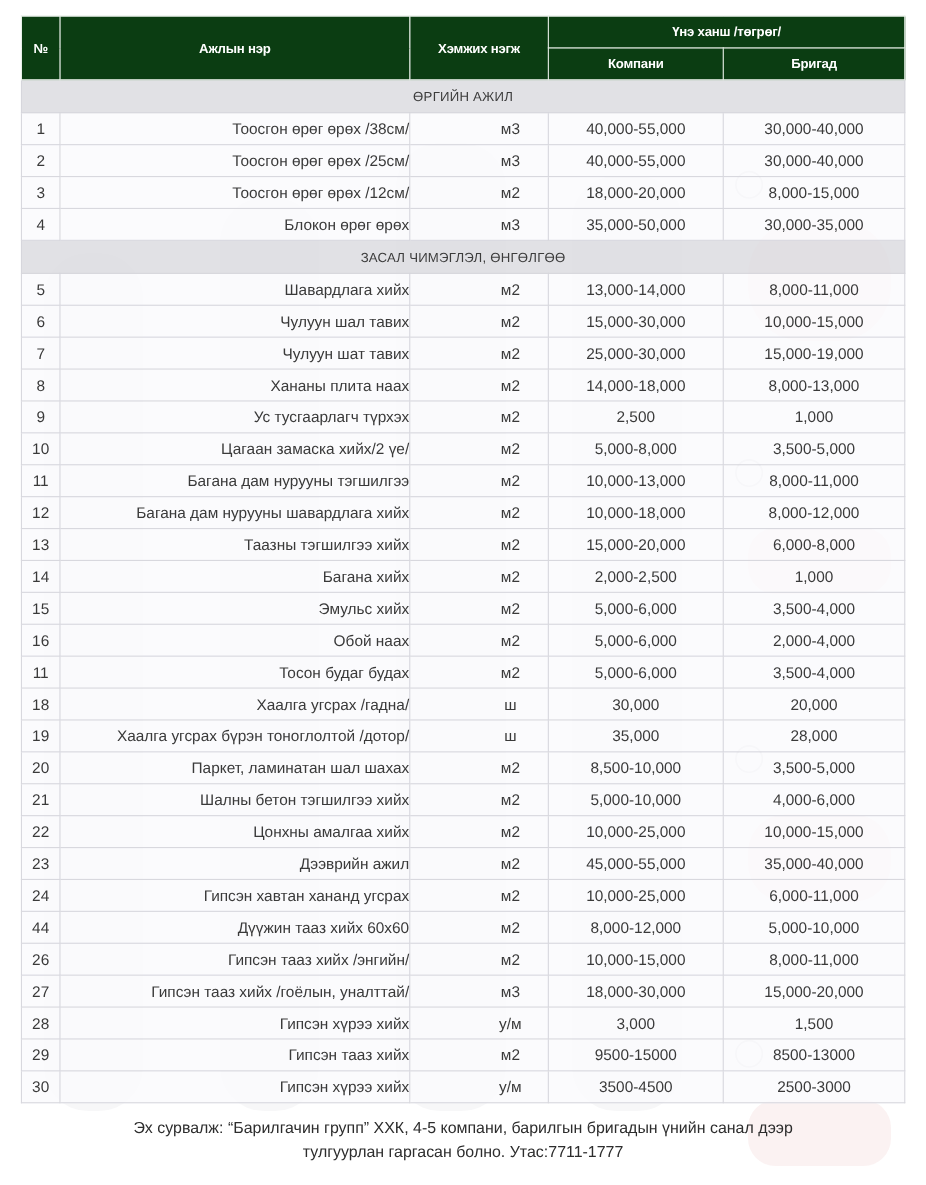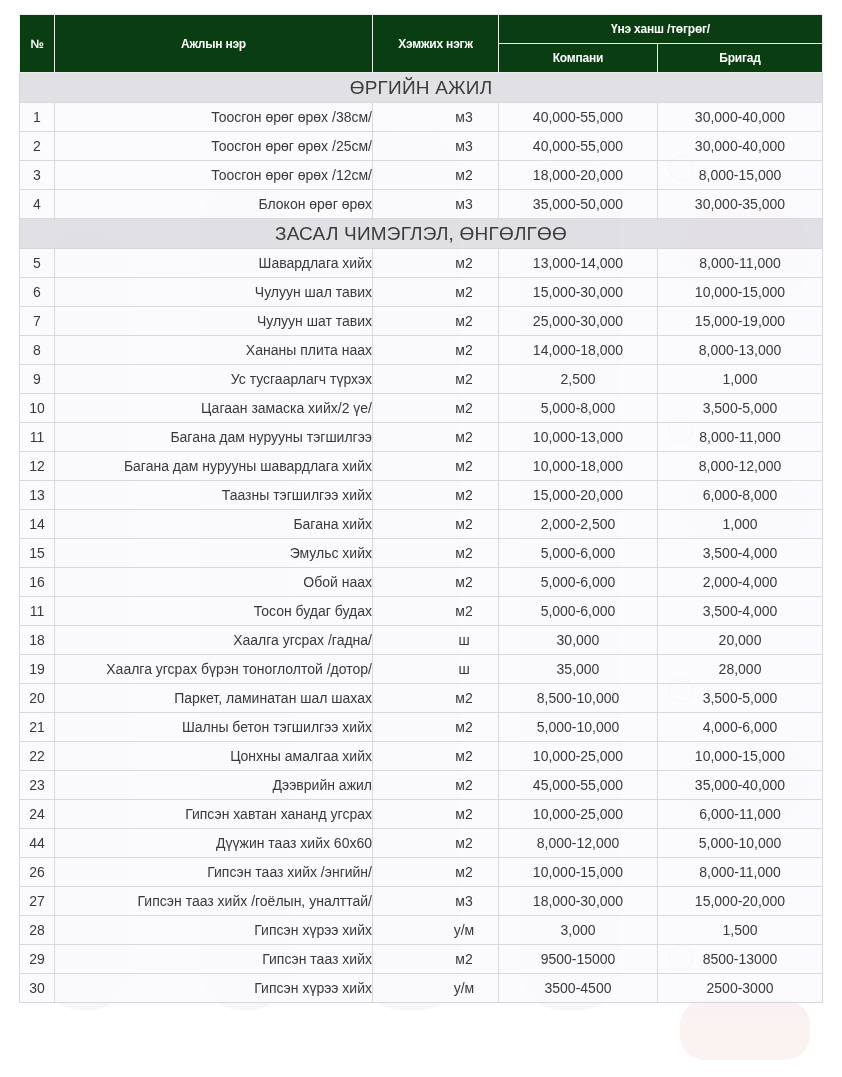--- a/index.html
+++ b/index.html
@@ -19,21 +19,21 @@
   col.c-comp { width: 159px; }
   col.c-brig { width: 165px; }
   thead th {
     background: #0b3d12; color: #ffffff; font-weight: bold;
     font-size: 12px; border: 1px solid #e8efe8; text-align: center;
     padding: 0; letter-spacing: -0.2px;
   }
   thead tr.h1 th { height: 28px; }
   thead tr.h2 th { height: 28px; }
   tr.section td {
-    background: rgba(220,220,224,0.85); text-align: center; font-size: 19px;
+    background: rgba(220,220,224,0.85); text-align: center; font-size: 12px;
     color: #3c3c3c; height: 29px; padding: 0; border: 1px solid #d6d6dc;
     letter-spacing: 0.2px;
   }
   tbody tr.row td {
     height: 28px; padding: 0; font-size: 14px; color: #3a3a3a;
     border: 1px solid #d8d8de; background: rgba(250,250,253,0.82);
   }
   td.no { text-align: center; }
   td.name { text-align: right; padding-left: 5px !important; }
   td.unit { text-align: center; padding-left: 57px !important; }
@@ -303,13 +303,15 @@
           <td class="name">Гипсэн хүрээ хийх</td>
           <td class="unit">у/м</td>
           <td class="comp">3500-4500</td>
           <td class="brig">2500-3000</td>
         </tr>
       </tbody>
   </table>
 </div>
 
 <div class="note">
+  <div>Эх сурвалж: “Барилгачин групп” ХХК, 4-5 компани, барилгын бригадын үнийн санал дээр</div>
+  <div>тулгуурлан гаргасан болно. Утас:7711-1777</div>
 </div>
 
 </body></html>

